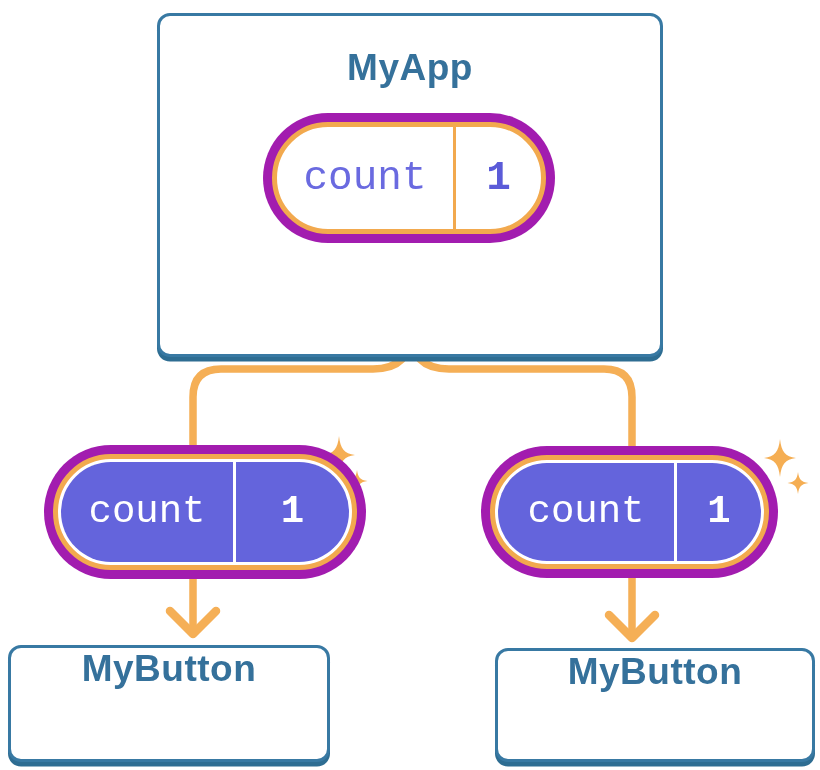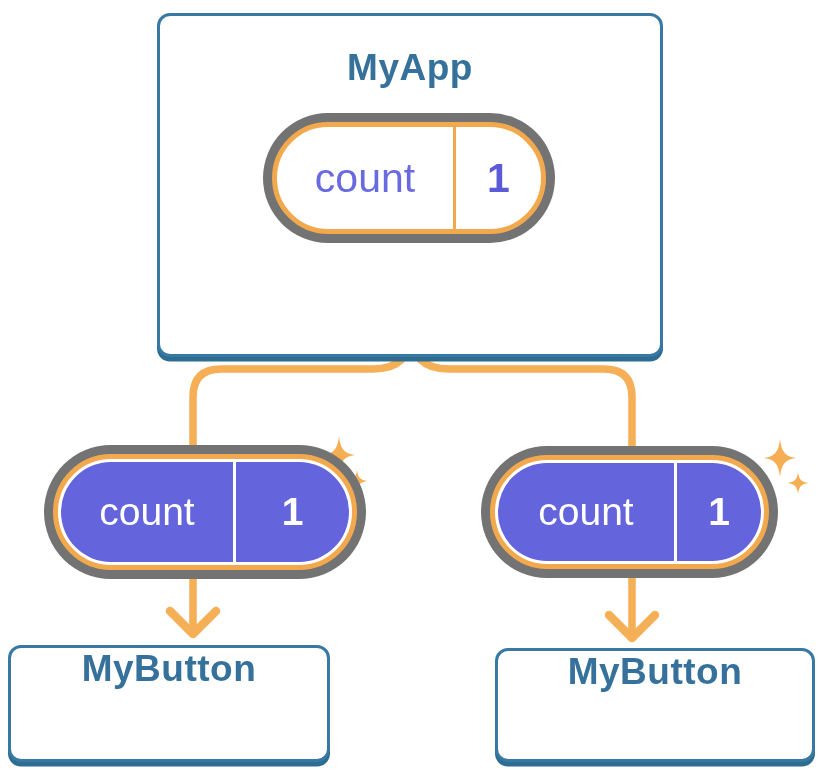--- a/index.html
+++ b/index.html
@@ -28,25 +28,26 @@
   .child-card-right{left:495px;top:648px;width:320px;height:114px;}
   .card-title{
     color:#35719B;font-size:37px;font-weight:700;letter-spacing:.5px;
     text-align:center;
   }
   .root-card .card-title{margin-top:31px;}
 
   
   .pill{
     position:absolute;
-    background:#737373;          
+    background:#a21caf;          
     border-radius:80px;
     padding:9px;
     box-sizing:border-box;
     z-index:2;
+    font-family:Liberation Mono, monospace;
   }
   .pill-ring{
     border:5px solid #F2A94E;
     border-radius:70px;
     background:#ffffff;
     height:100%;
     box-sizing:border-box;
     display:flex;
     overflow:hidden;
   }

